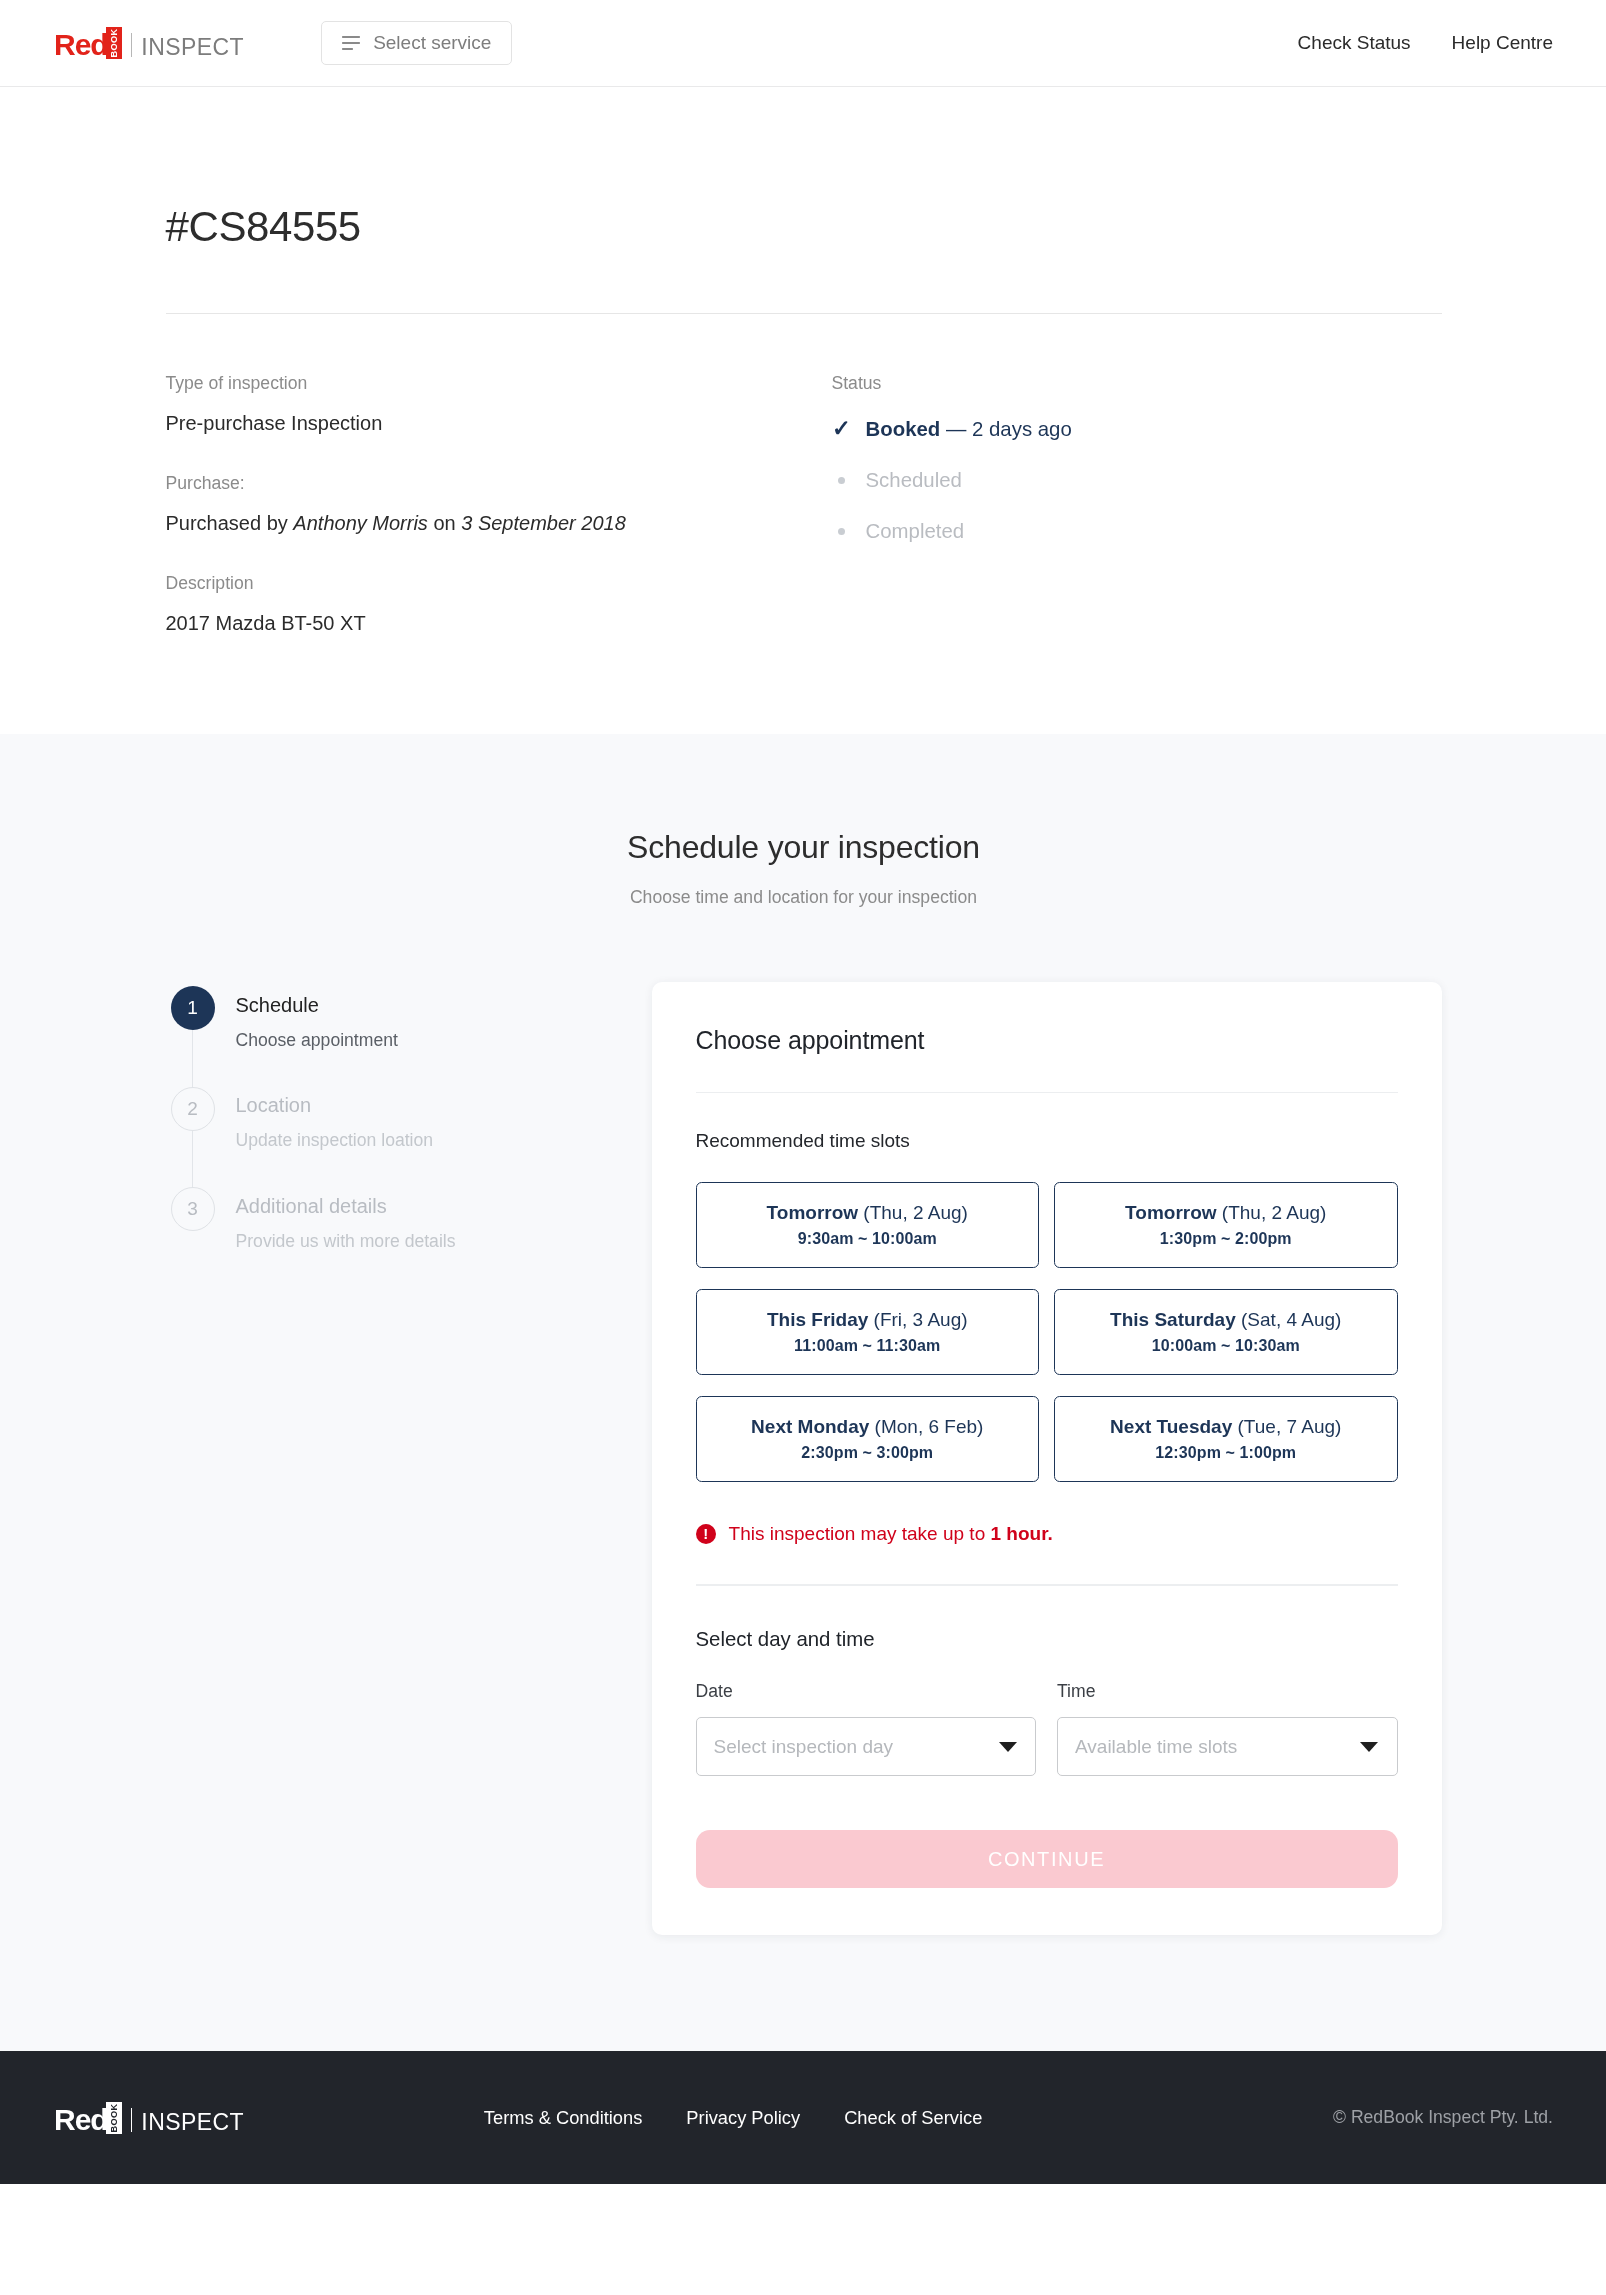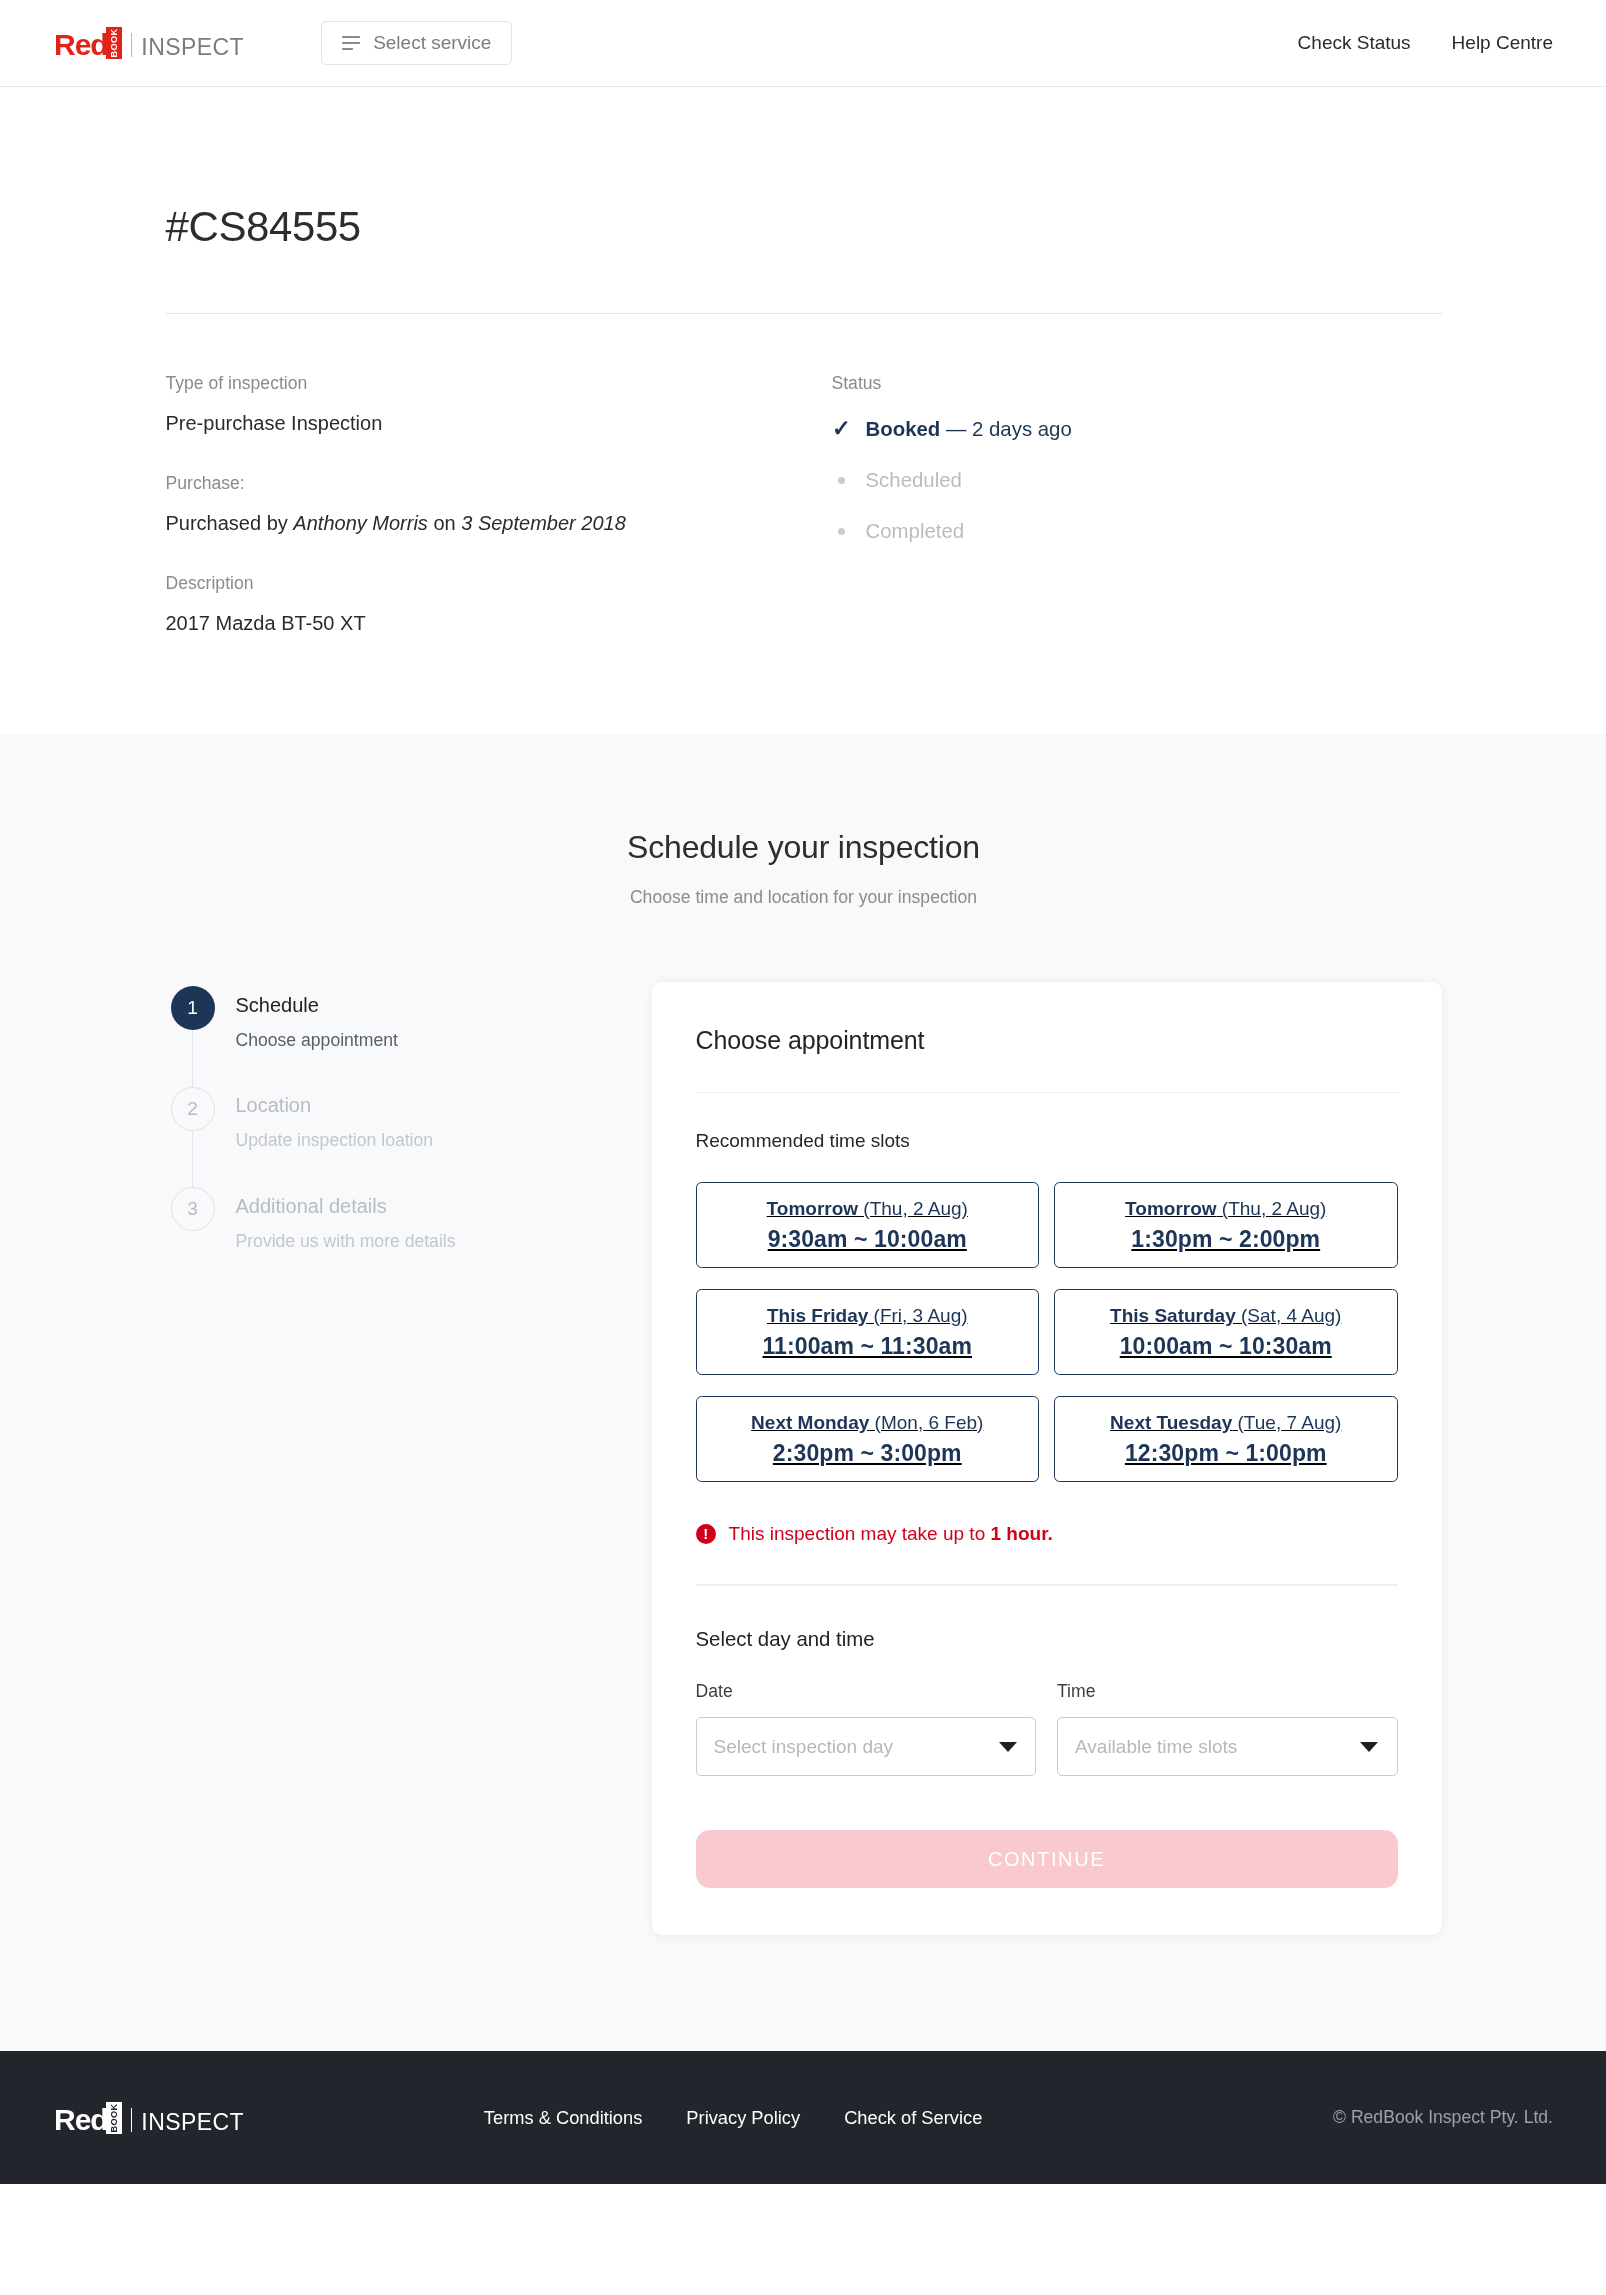--- a/index.html
+++ b/index.html
@@ -163,34 +163,34 @@
     box-shadow: 0 1.4px 10px rgba(30,40,60,0.07);
     padding: 44px 44px 47px 44px;
     margin-top: -4.2px;
   }
   .card-title { font-size: 25px; color: #20242a; letter-spacing: -0.1px; }
   .card-rule { height: 1.4px; background: #eceef0; margin-top: 37px; }
 
   .sub-head { font-size: 19px; color: #24272c; margin-top: 37px; }
 
   .slot-grid {
-    display: grid; grid-template-columns: 1fr 1fr; gap: 21px 15px; margin-top: 30px; text-decoration: underline;
+    display: grid; grid-template-columns: 1fr 1fr; gap: 21px 15px; margin-top: 30px;
   }
   .slot {
     border: 1.4px solid #1d3557;
     border-radius: 5.6px;
     height: 86px;
     display: flex; flex-direction: column; align-items: center; justify-content: center;
     gap: 6.3px;
     cursor: pointer;
     background: #fff;
   }
   .slot-day { font-size: 19px; color: #1d3557; }
   .slot-day b { font-weight: bold; }
-  .slot-time { font-size: 23px; color: #1d3557; font-weight: bold; letter-spacing: 0.1px; }
+  .slot-time { font-size: 16px; color: #1d3557; font-weight: bold; letter-spacing: 0.1px; }
 
   .notice { display: flex; align-items: center; gap: 12.7px; margin-top: 41px; }
   .notice-icon {
     width: 20.4px; height: 20.4px; border-radius: 50%; background: #d0021b;
     color: #fff; font-size: 15px; font-weight: bold; line-height: 20.4px; text-align: center;
     flex-shrink: 0;
   }
   .notice-text { font-size: 19px; color: #d0021b; }
   .notice-text b { font-weight: bold; }
 

